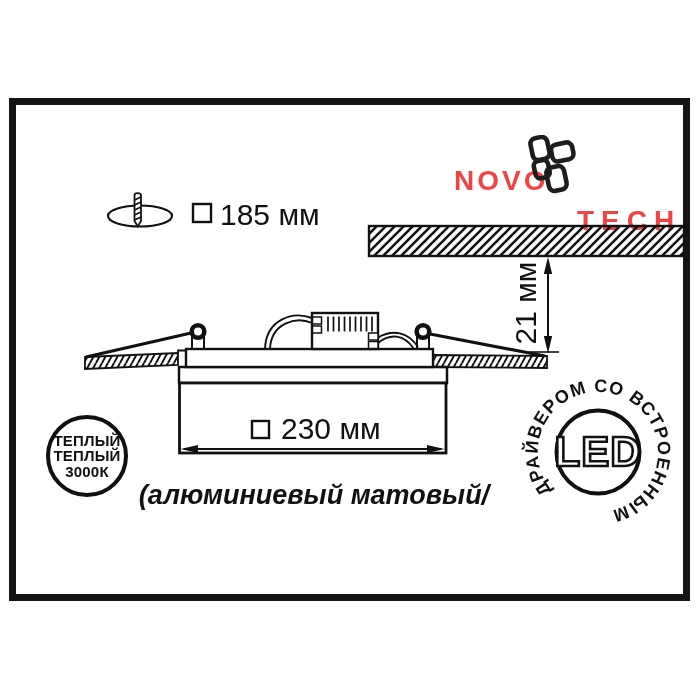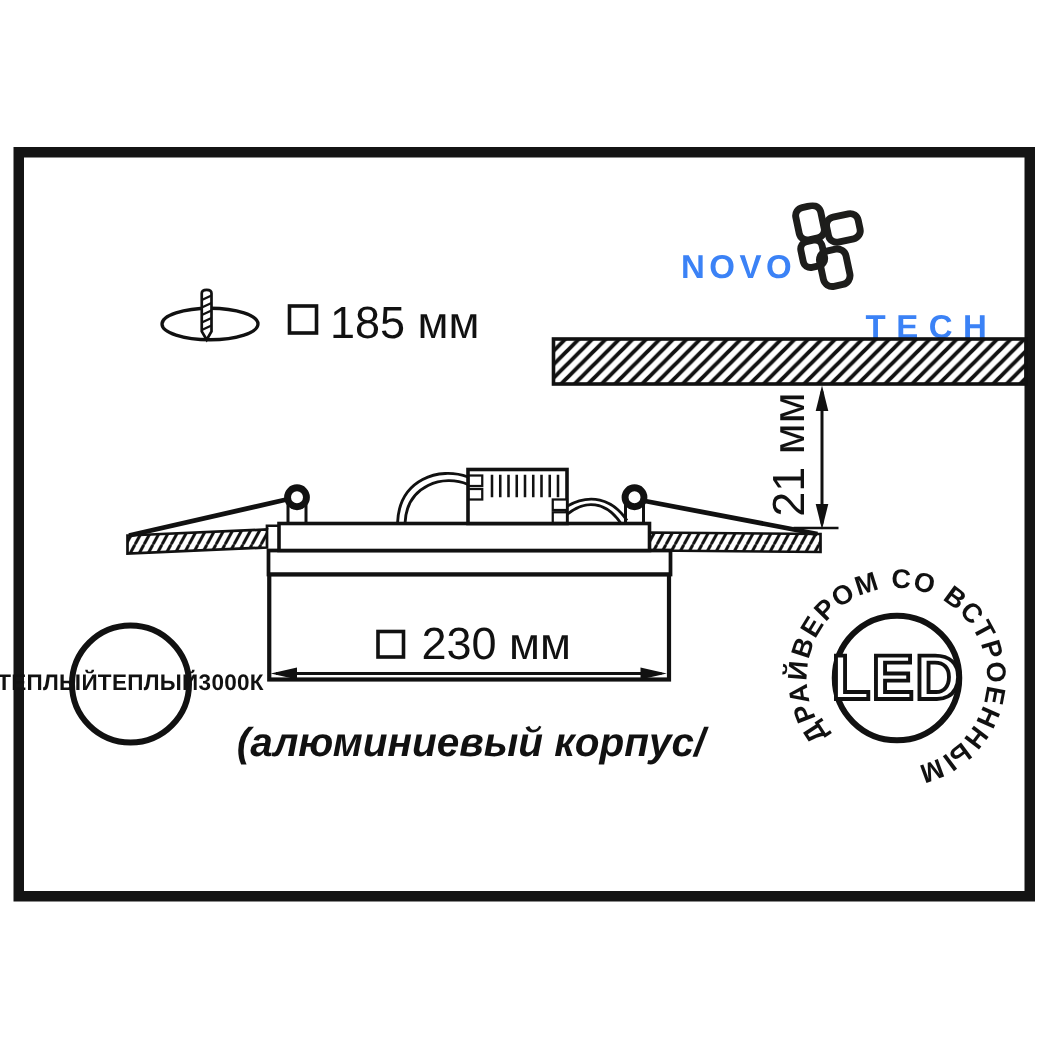--- a/index.html
+++ b/index.html
@@ -3,28 +3,28 @@
 <meta charset="utf-8">
 <style>
   html,body{margin:0;padding:0;background:#fff;}
   #stage{position:relative;width:700px;height:700px;background:#fff;overflow:hidden;
          font-family:"Liberation Sans","DejaVu Sans",sans-serif;color:#111;}
   #frame{position:absolute;left:9px;top:98px;width:681px;height:503px;
          border:7px solid #141414;box-sizing:border-box;}
   #diagram{position:absolute;left:0;top:0;width:700px;height:700px;}
   .dim-text{font-size:30px;fill:#111;font-family:"Liberation Sans","DejaVu Sans",sans-serif;}
   
-  .logo-txt{position:absolute;top:165px;font-size:22px;font-weight:700;color:#3b82f6;
+  .logo-txt{position:absolute;top:165px;font-size:28px;font-weight:700;color:#ef4444;
             letter-spacing:3px;white-space:nowrap;}
   #logo-novo{left:454px;}
   #logo-tech{left:577px;letter-spacing:7px;margin-top:40px;}
   #logo-flower{position:absolute;left:528px;top:135px;}
   
   #badge-temp{position:absolute;left:46px;top:415px;width:74px;height:74px;border-radius:50%;
-              border:4px solid #111;display:flex;flex-direction:row;align-items:center;
+              border:4px solid #111;display:flex;flex-direction:column;align-items:center;
               justify-content:center;text-align:center;}
   #badge-temp span{display:block;font-weight:700;font-size:15px;line-height:15.5px;
                    letter-spacing:0.2px;white-space:nowrap;}
   
   #badge-led{position:absolute;left:518px;top:373px;}
   .ring-text{font-size:18px;font-weight:700;letter-spacing:1.2px;fill:#111;
              font-family:"Liberation Sans","DejaVu Sans",sans-serif;}
   .led-text{font-size:42px;font-weight:700;fill:#fff;stroke:#111;stroke-width:2.6px;
             letter-spacing:1px;font-family:"Liberation Sans","DejaVu Sans",sans-serif;}
   
@@ -137,16 +137,16 @@
       <path id="ringPath" d="M34,117.6 A60,60 0 1 1 126,40.4 A60,60 0 1 1 34,117.6" fill="none"></path>
     </defs>
     <circle cx="80" cy="79" r="41.5" fill="none" stroke="#111" stroke-width="4"></circle>
     <text class="led-text" x="80" y="93" text-anchor="middle">LED</text>
     <text class="ring-text">
       <textPath href="#ringPath" startOffset="0">ДРАЙВЕРОМ СО ВСТРОЕННЫМ</textPath>
     </text>
   </svg>
 
   <div id="specs">
-    <div>(алюминиевый корпус/</div>
+    <div>(алюминиевый матовый/</div>
   </div>
 
 </div>
 
 </body></html>

